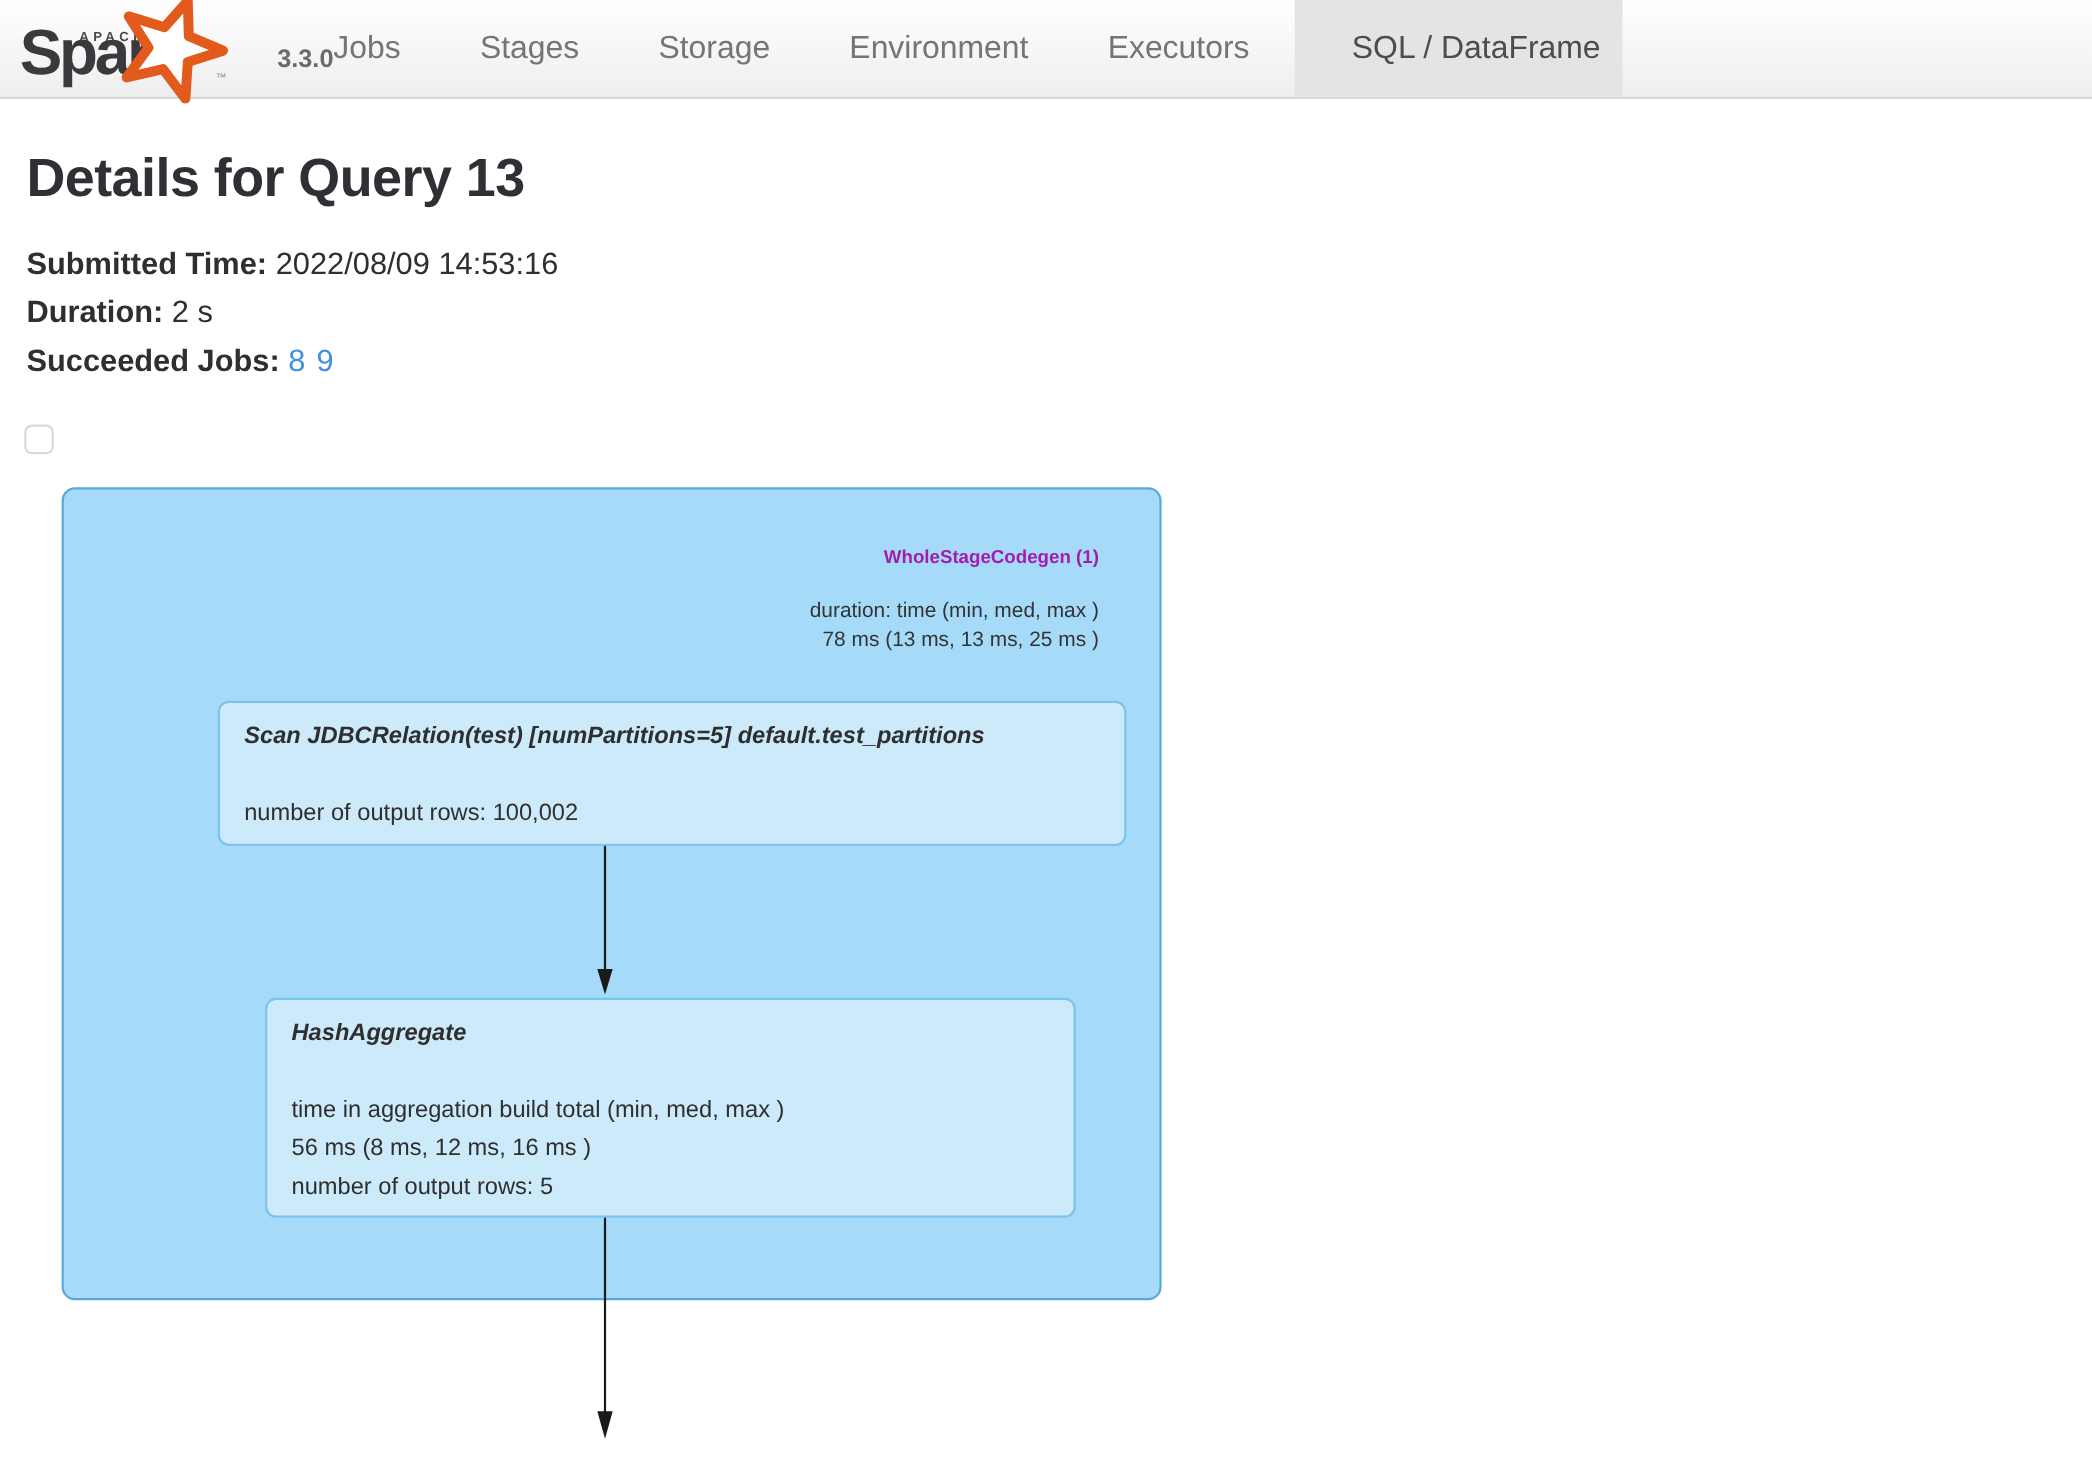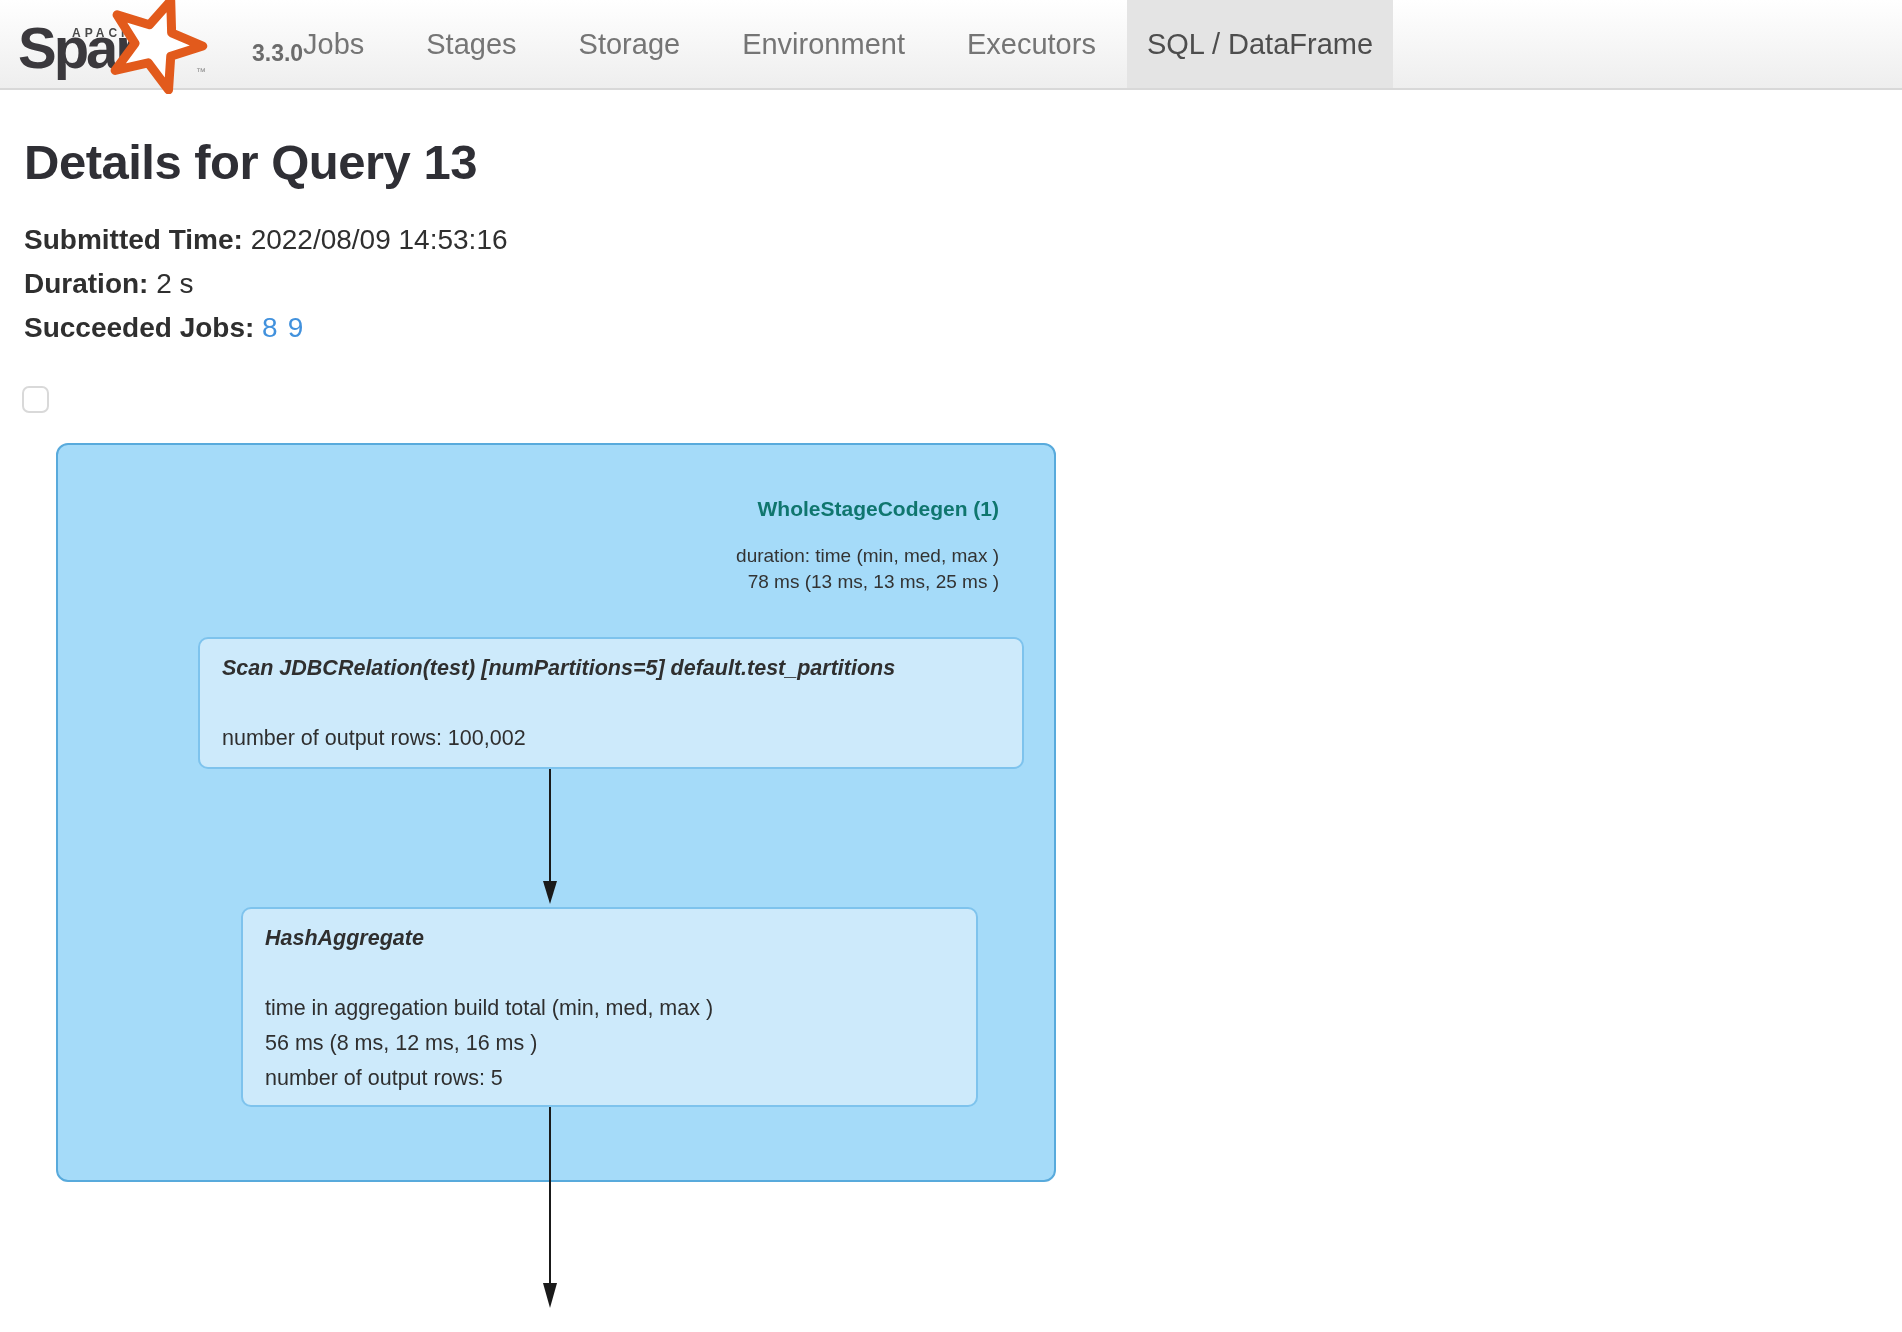--- a/index.html
+++ b/index.html
@@ -12,46 +12,46 @@
             border-bottom:2px solid #d8d8d8; display:flex; align-items:stretch; }
   .brand { position:relative; width:272px; height:100%; flex:0 0 auto; }
   .apache-text { position:absolute; left:72px; top:26px; font-size:12px; font-weight:700;
                  letter-spacing:4px; color:#4a4a4a; }
   .spark-text { position:absolute; left:18px; top:14px; font-size:58px; font-weight:800;
                 letter-spacing:-3px; color:#3b393d; }
   .spark-tm { position:absolute; left:196px; top:66px; font-size:10px; color:#8a8a8a; }
   .star-svg { position:absolute; left:96px; top:-6px; }
   .version-text { position:absolute; left:232px; top:40px; font-size:23px; font-weight:700;
                   color:#6b6b6b;margin-left:20px; }
-  .nav-list { display:flex; list-style:none; align-items:stretch; height:100%; }
+  .nav-list { display:flex; list-style:none; align-items:stretch; height:100%;gap:10px; }
   .nav-item { display:flex; align-items:center; height:100%; }
   .nav-item a { text-decoration:none; color:#757575; font-size:29px; padding:0 31px;
                 display:flex; align-items:center; height:100%; }
-  .nav-item.active { background:var(--navbar-active,#e4e4e4); }
+  .nav-item.active { background:var(--navbar-active,#e4e4e4);padding-left:32px; }
   .nav-item.active a { color:#4d4d4d; padding:0 20px; }
 
   
   .page-title { margin:44px 0 0 24px; font-size:49px; font-weight:700;
                 letter-spacing:-0.5px; color:#2f2f35; }
   .meta { margin:28px 16px 0 24px; font-size:28px; line-height:44px; color:#2f2f2f; }
   .meta b { font-weight:700; }
   .meta a { color:var(--accent-link,#4191dd); text-decoration:none; margin-right:10px; }
 
   .checkbox-row { margin:36px 0 0 22px; display:flex; align-items:center; gap:13px;
                   font-size:28px; color:#2d2d2d; }
   .checkbox-row input { appearance:none; -webkit-appearance:none; width:27px; height:27px;
                         border:2px solid #d9d9d9; border-radius:7px; background:#fff; }
 
   
   .dag { position:relative; margin-top:30px; height:866px; width:1902px; }
   .cluster { position:absolute; left:56px; top:0; width:1000px; height:739px;
              background:var(--cluster-fill,#a5dbf9);
              border:2px solid var(--cluster-border,#58aadc); border-radius:12px; }
-  .cluster-title { position:absolute; top:52px; right:55px; font-size:21px; font-weight:700;
-                   color:#0f766e;text-align:right; }
+  .cluster-title { position:absolute; top:52px; right:55px; font-size:17px; font-weight:700;
+                   color:#a21caf;text-align:right; }
   .cluster-metrics { position:absolute; top:98px; right:55px; font-size:19px;
                      line-height:26px; color:#333; text-align:right; }
   .node { position:absolute; background:var(--node-fill,#cdeafb);
           border:2px solid var(--node-border,#7ec3ed); border-radius:10px;
           padding:16px 22px; color:#2f2f2f; }
   .node-title { font-size:21.5px; font-weight:700; line-height:26px; margin-bottom:40px;font-style:italic; }
   .node .metric { font-size:21.5px; line-height:35px; }
   .node-scan { left:140px; top:192px; width:826px; height:132px; }
   .node-hash { left:183px; top:462px; width:737px; height:200px; }
   .edges { position:absolute; left:0; top:0; pointer-events:none; }

